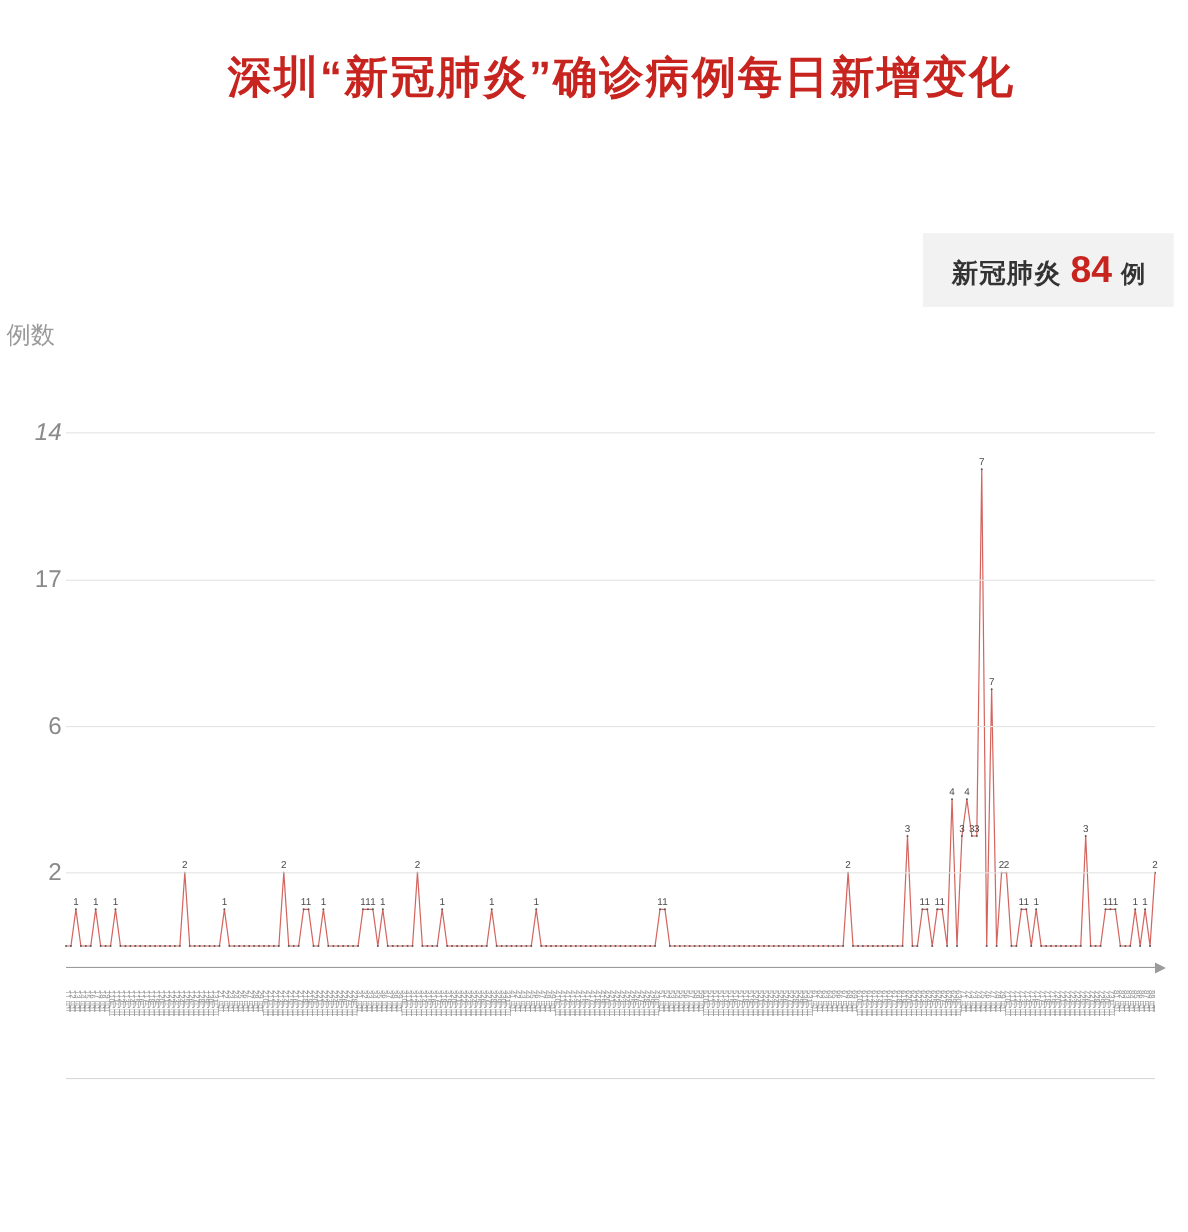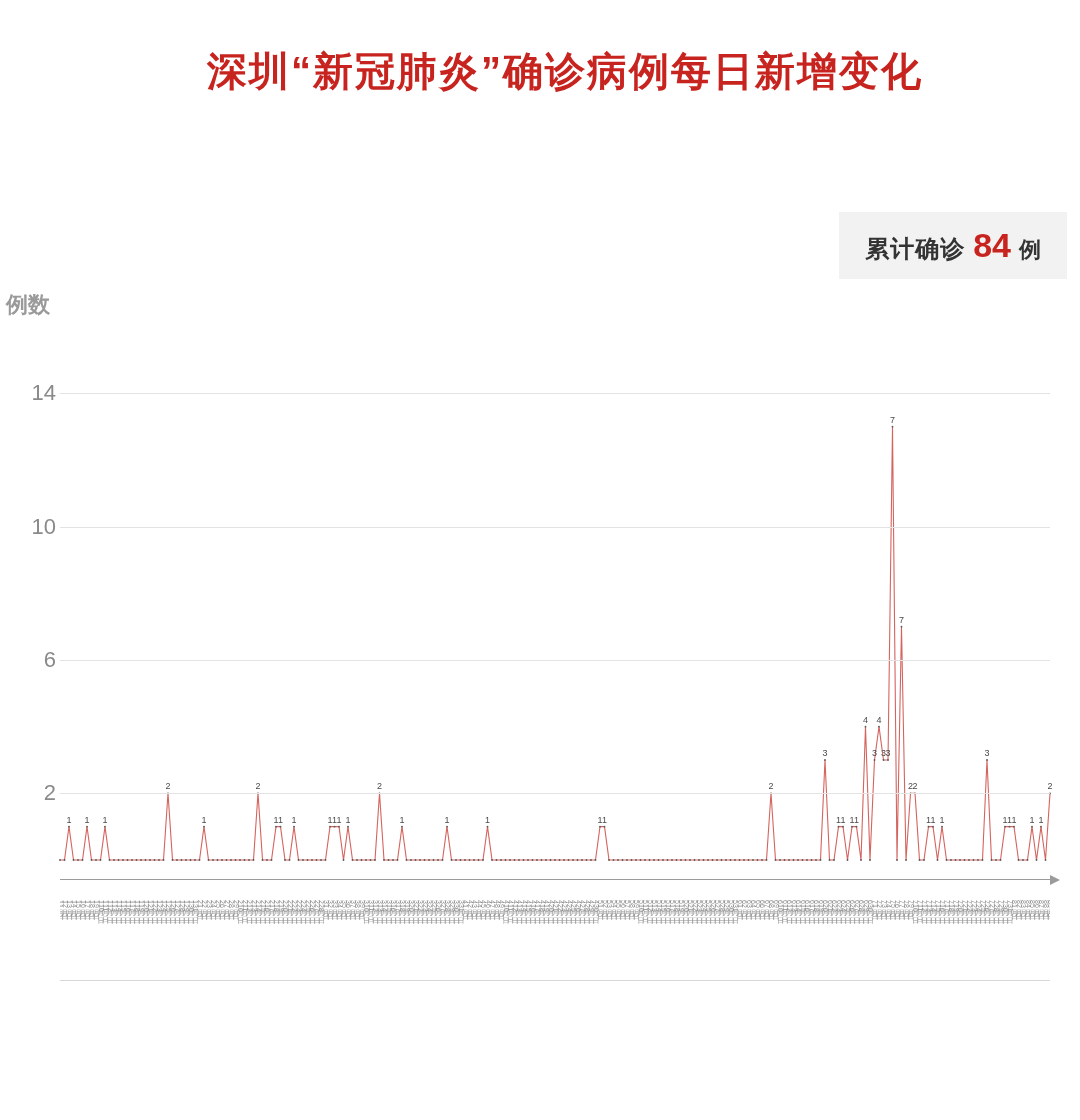--- a/index.html
+++ b/index.html
@@ -70,21 +70,20 @@
     color: #333;
   }
 
   
   .y-caption {
     position: absolute;
     left: 6px;
     top: 290px;
     font-size: 22px;
     color: #9a9a9a;
-    font-weight: bold;
   }
 
   
   .chart-wrap {
     position: absolute;
     left: 0;
     top: 340px;
     width: 1080px;
     height: 640px;
   }
@@ -223,21 +222,21 @@
 </head>
 <body>
 
 <div class="page">
 
   <div class="header">
     <div class="main-title">深圳“新冠肺炎”确诊病例每日新增变化</div>
   </div>
 
   <div class="total-badge">
-    <span class="total-label">累计确诊</span>
+    <span class="total-label">新冠肺炎</span>
     <span class="total-number">84</span>
     <span class="total-unit">例</span>
   </div>
 
   <div class="y-caption">例数</div>
 
   <div class="chart-wrap">
     <div class="plot" id="plot">
       <div class="axis-line"></div>
       <div class="axis-arrow"></div>
@@ -463,23 +462,23 @@
           <circle cx="976.50" cy="500.00" r="0.9" fill="#5b5b5b"></circle>
           <circle cx="981.00" cy="466.67" r="0.9" fill="#5b5b5b"></circle>
           <circle cx="985.50" cy="500.00" r="0.9" fill="#5b5b5b"></circle>
           <circle cx="990.00" cy="433.33" r="0.9" fill="#5b5b5b"></circle>
         </svg>
     <div class="grid-line" style="top: 433.333px;"></div>
         <div class="y-tick" style="top: 433.333px;">2</div>
         <div class="grid-line" style="top: 300px;"></div>
         <div class="y-tick" style="top: 300px;">6</div>
         <div class="grid-line" style="top: 166.667px;"></div>
-        <div class="y-tick" style="top: 166.667px;">10</div>
+        <div class="y-tick" style="top: 166.667px;">17</div>
         <div class="grid-line" style="top: 33.3333px;"></div>
-        <div class="y-tick" style="top: 33.3333px;">14</div>
+        <div class="y-tick" style="top: 33.3333px; font-style: italic;">14</div>
         <div class="point-label" style="left: 9px; top: 464.667px;">1</div>
         <div class="point-label" style="left: 27px; top: 464.667px;">1</div>
         <div class="point-label" style="left: 45px; top: 464.667px;">1</div>
         <div class="point-label" style="left: 108px; top: 431.333px;">2</div>
         <div class="point-label" style="left: 144px; top: 464.667px;">1</div>
         <div class="point-label" style="left: 198px; top: 431.333px;">2</div>
         <div class="point-label" style="left: 216px; top: 464.667px;">1</div>
         <div class="point-label" style="left: 220.5px; top: 464.667px;">1</div>
         <div class="point-label" style="left: 234px; top: 464.667px;">1</div>
         <div class="point-label" style="left: 270px; top: 464.667px;">1</div>

